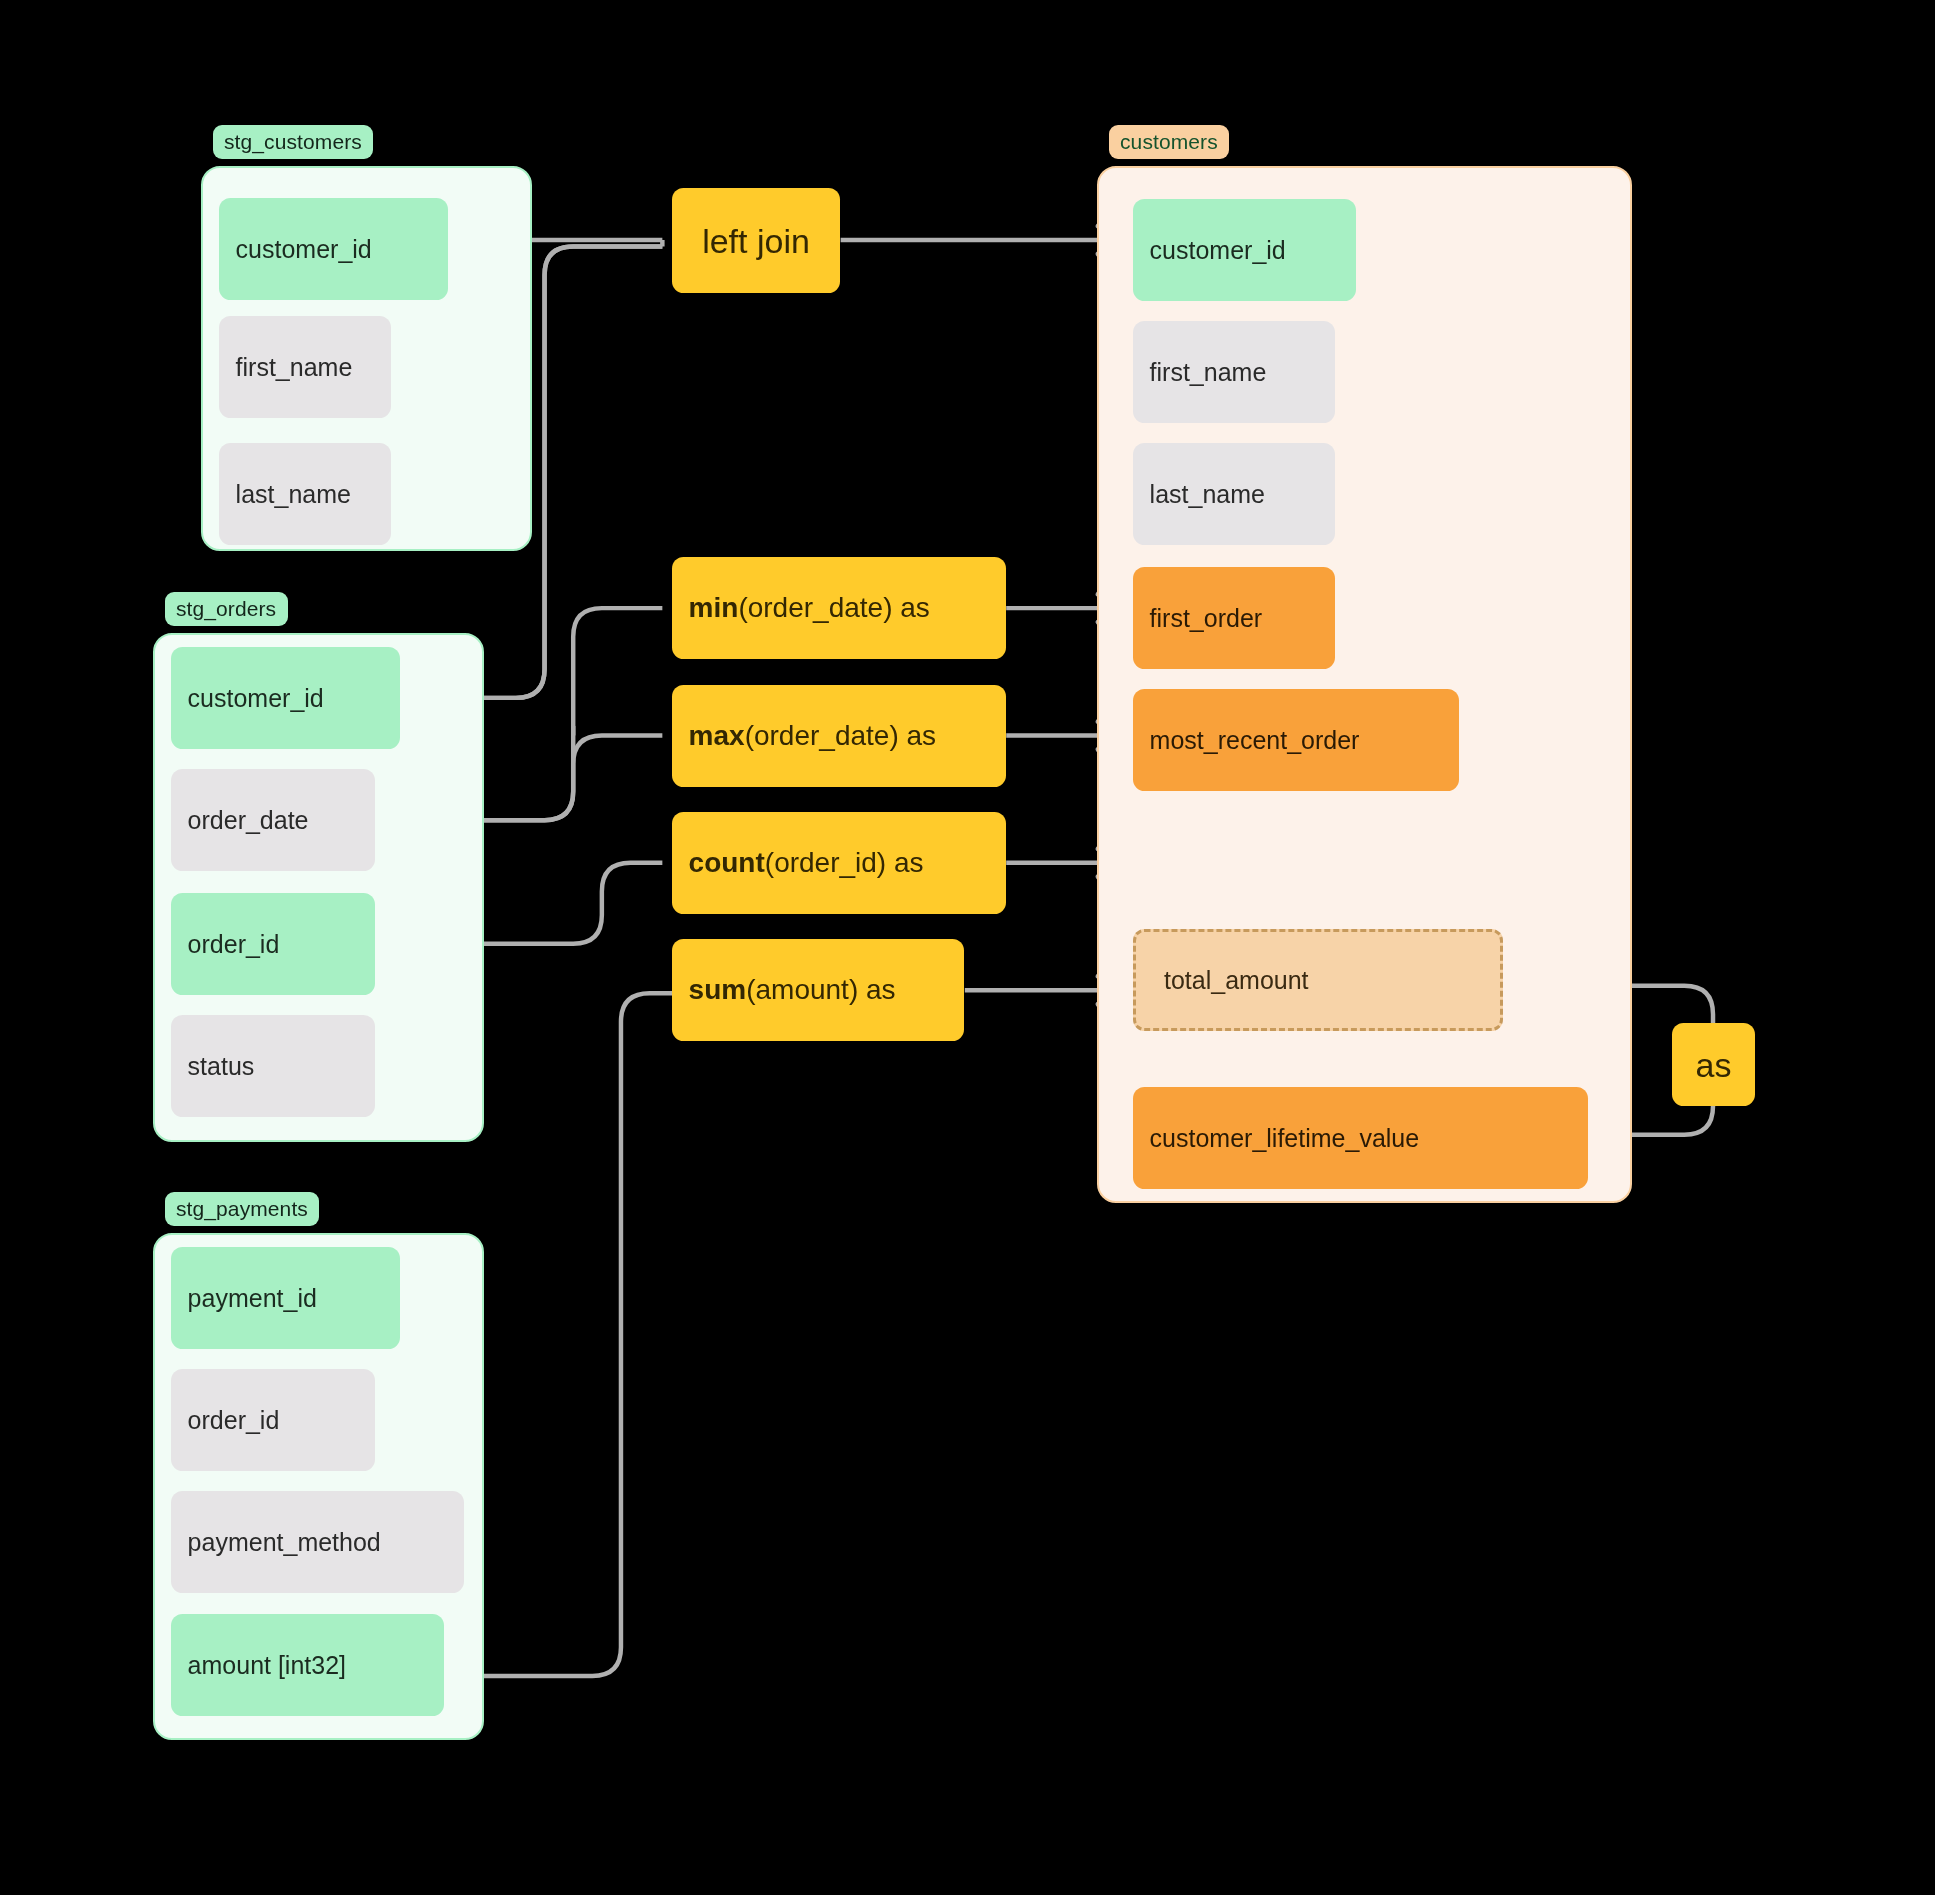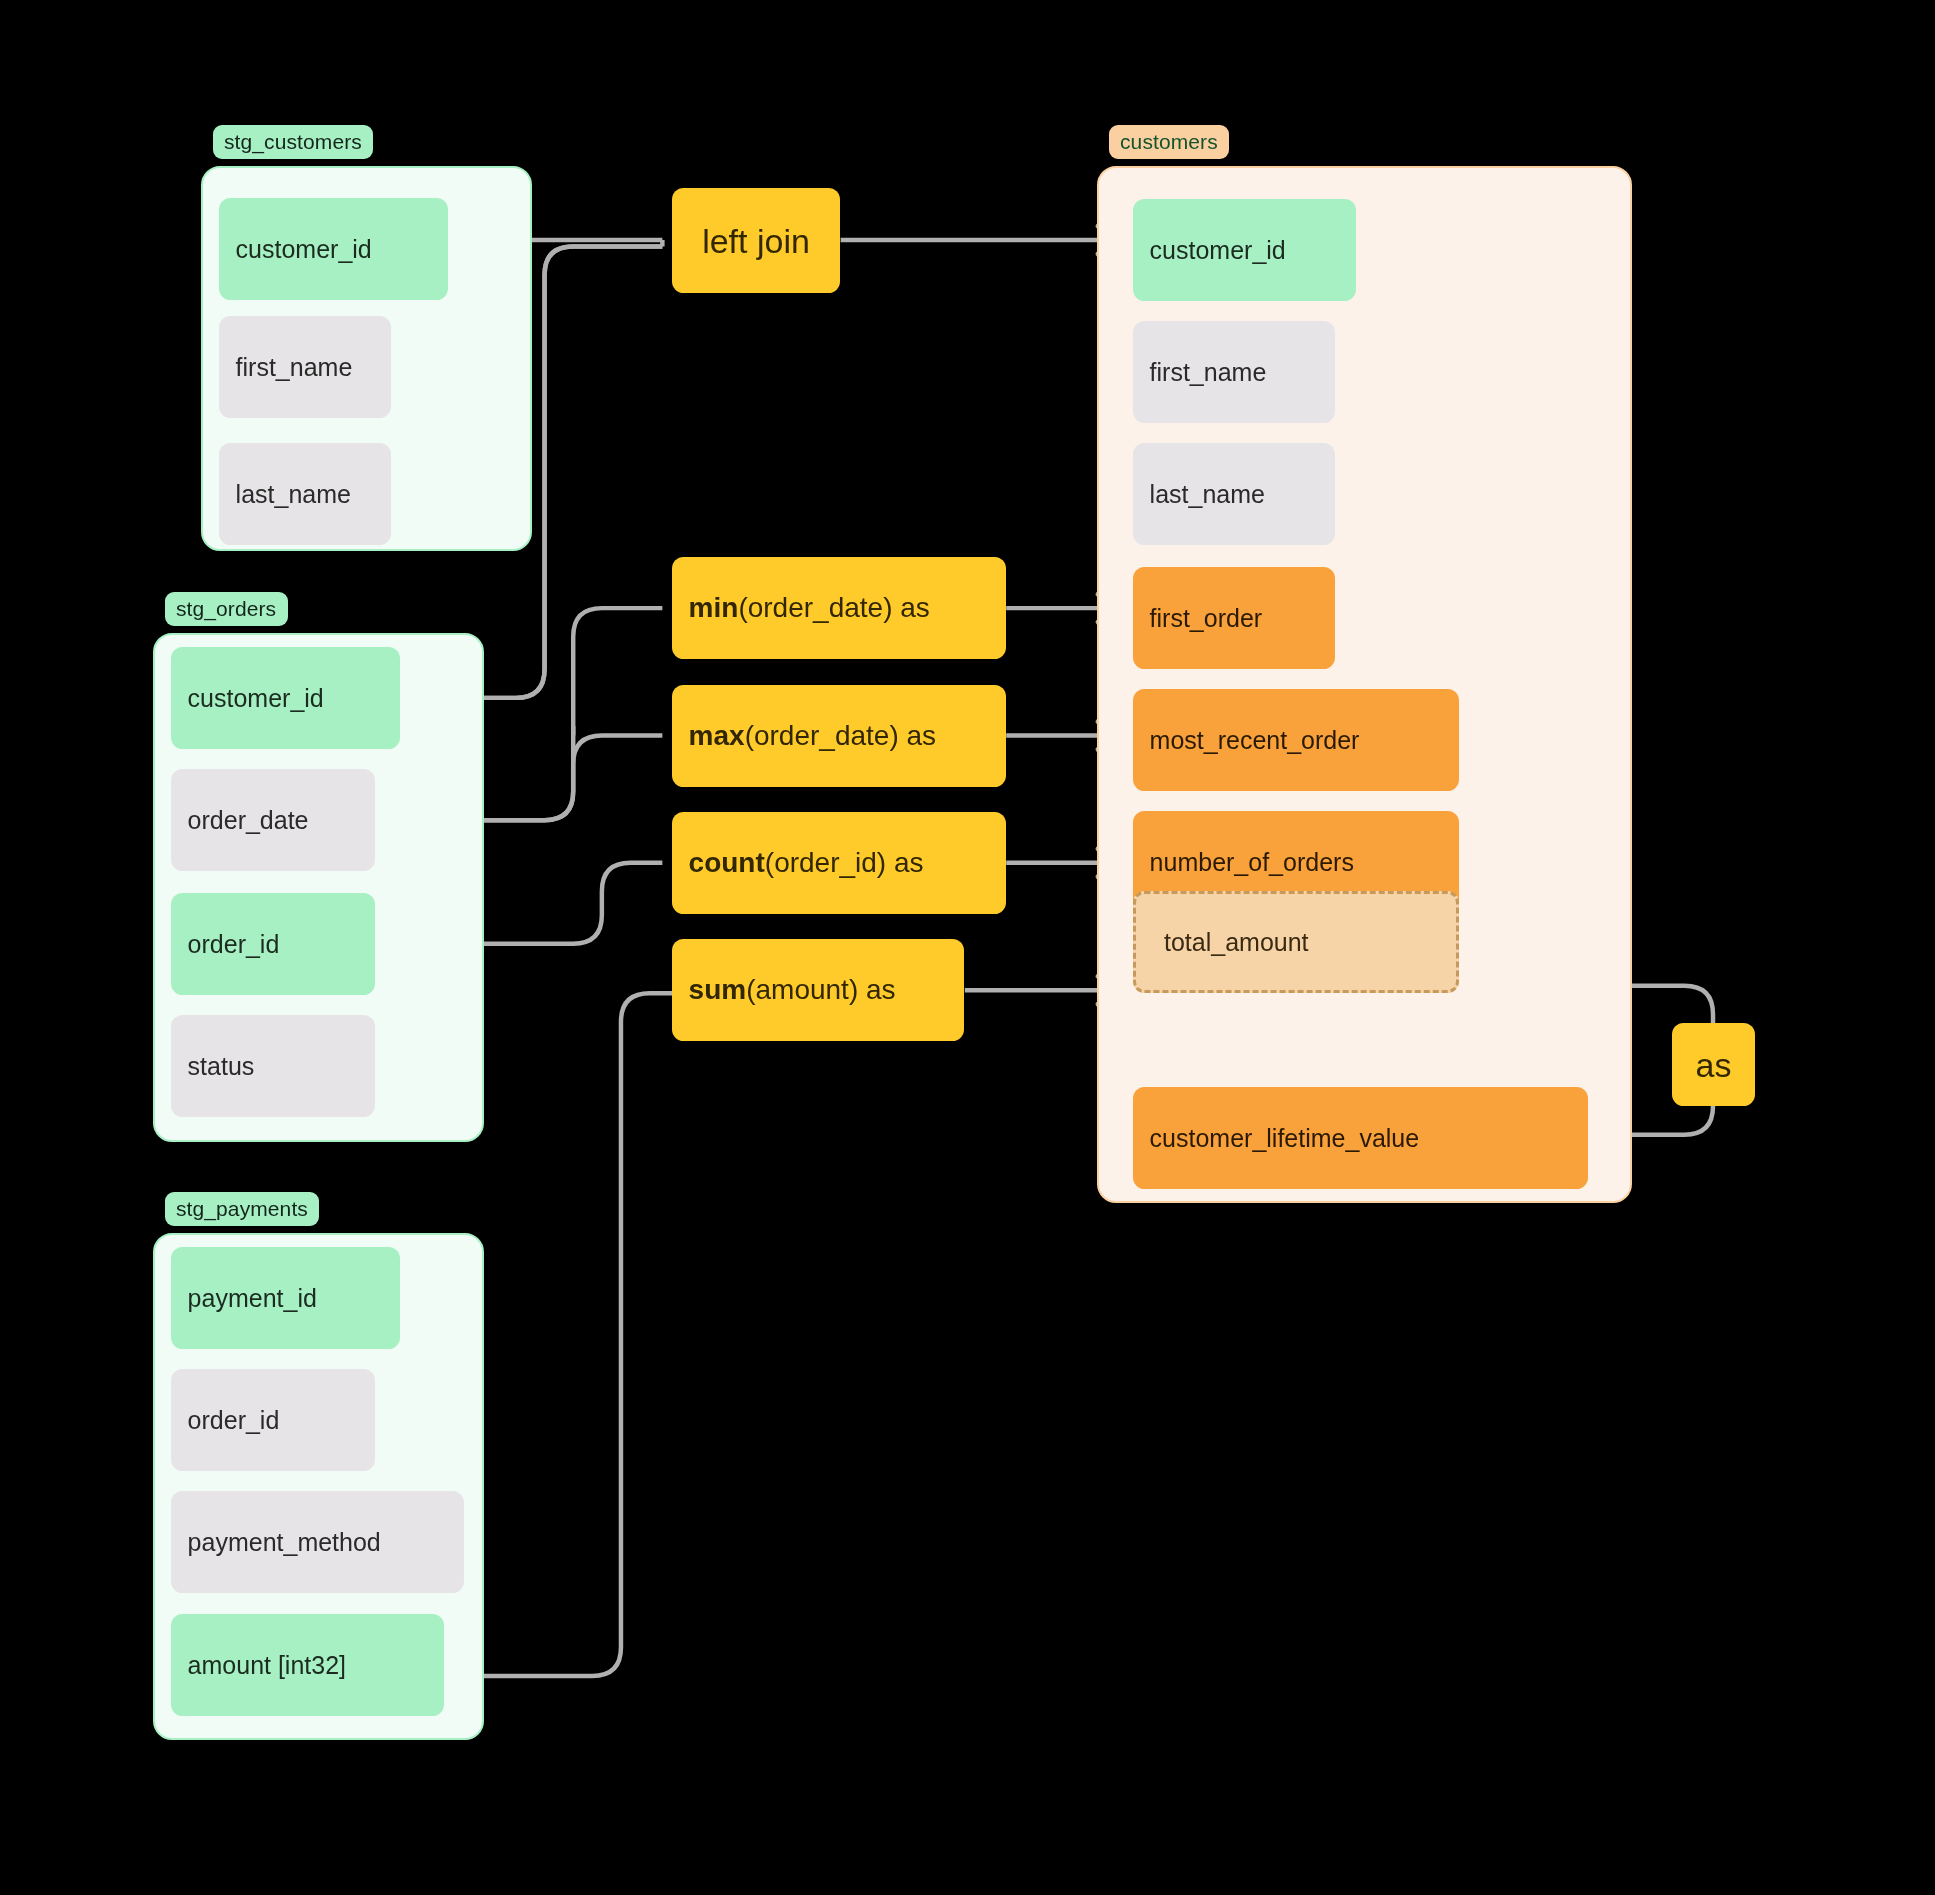--- a/index.html
+++ b/index.html
@@ -205,19 +205,18 @@
 
   <div class="table-group" style="left:1097px; top:125px; width:535px; height:1077px;">
     <div class="table-label tgt">customers</div>
     <div class="table-box tgt" style="top:41px; width:535px; height:1037px;"></div>
 
     <div class="chip key" style="left:36px; top:74px; width:223px; height:102px;">customer_id</div>
     <div class="chip plain" style="left:36px; top:196px; width:202px; height:102px;">first_name</div>
     <div class="chip plain" style="left:36px; top:318px; width:202px; height:102px;">last_name</div>
     <div class="chip out" style="left:36px; top:442px; width:202px; height:102px;">first_order</div>
     <div class="chip out" style="left:36px; top:564px; width:326px; height:102px;">most_recent_order</div>
-    <div class="chip out" style="left:36px; top:686px; width:326px; height:102px;">number_of_orders</div>
-    <div class="chip ghost" style="left:36px; top:766px; width:326px; height:102px;padding-left:28px;">total_amount</div>
+    <div class="chip ghost" style="left:36px; top:804px; width:370px; height:102px;padding-left:28px;">total_amount</div>
     <div class="chip out" style="left:36px; top:962px; width:455px; height:102px;">customer_lifetime_value</div>
   </div>
 
 </div>
 
 
 </body></html>

